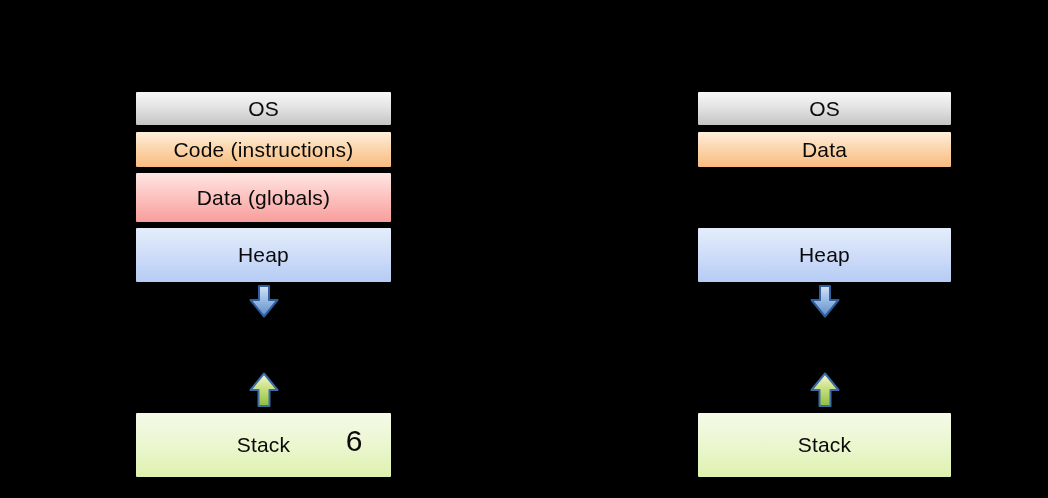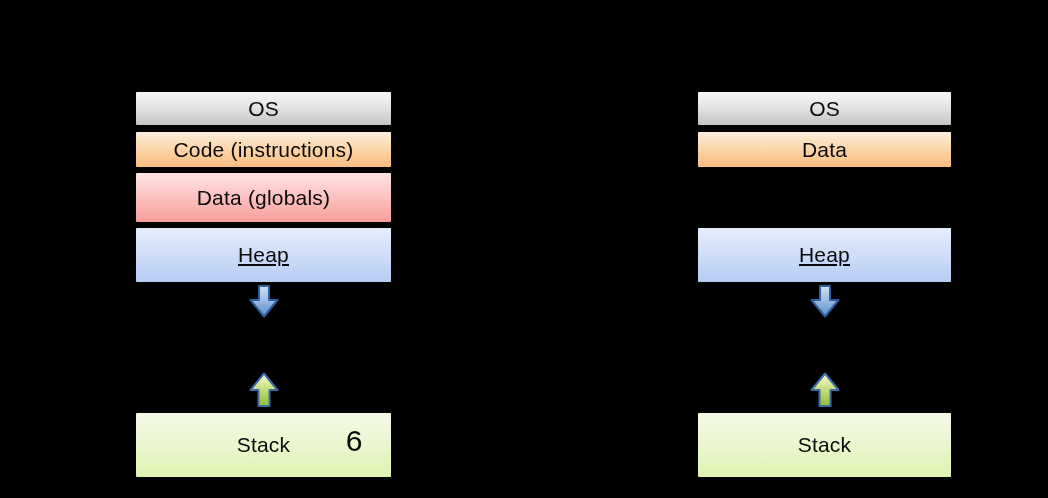--- a/index.html
+++ b/index.html
@@ -28,21 +28,21 @@
     display: flex;
     align-items: center;
     justify-content: center;
     font-size: 21px;
     color: #0a0a0a;
     letter-spacing: 0.2px;
   }
   .seg.os    { top:  90px; height: 37px; background: linear-gradient(180deg, #f7f7f7 0%, #e4e4e4 45%, #c4c4c4 100%); }
   .seg.code  { top: 130px; height: 39px; background: linear-gradient(180deg, #fdeedb 0%, #fbd2a4 55%, #f9bc80 100%); }
   .seg.data  { top: 171px; height: 53px; background: linear-gradient(180deg, #ffe5e3 0%, #fbbab7 60%, #f89e9c 100%); }
-  .seg.heap  { top: 226px; height: 58px; background: linear-gradient(180deg, #e4edfb 0%, #ccdbf8 55%, #b5ccf4 100%); text-decoration: underline; }
+  .seg.heap  { top: 226px; height: 58px; background: linear-gradient(180deg, #e4edfb 0%, #ccdbf8 55%, #b5ccf4 100%); }
   .seg.stack { top: 411px; height: 68px; background: linear-gradient(180deg, #f4fae8 0%, #eaf6cd 55%, #dff2ae 100%); }
 
   .arrow {
     position: absolute;
     left: 50%;
     transform: translateX(-50%);
     line-height: 0;
   }
   .arrow-down { top: 285px; }
   .arrow-up   { top: 372px; }

